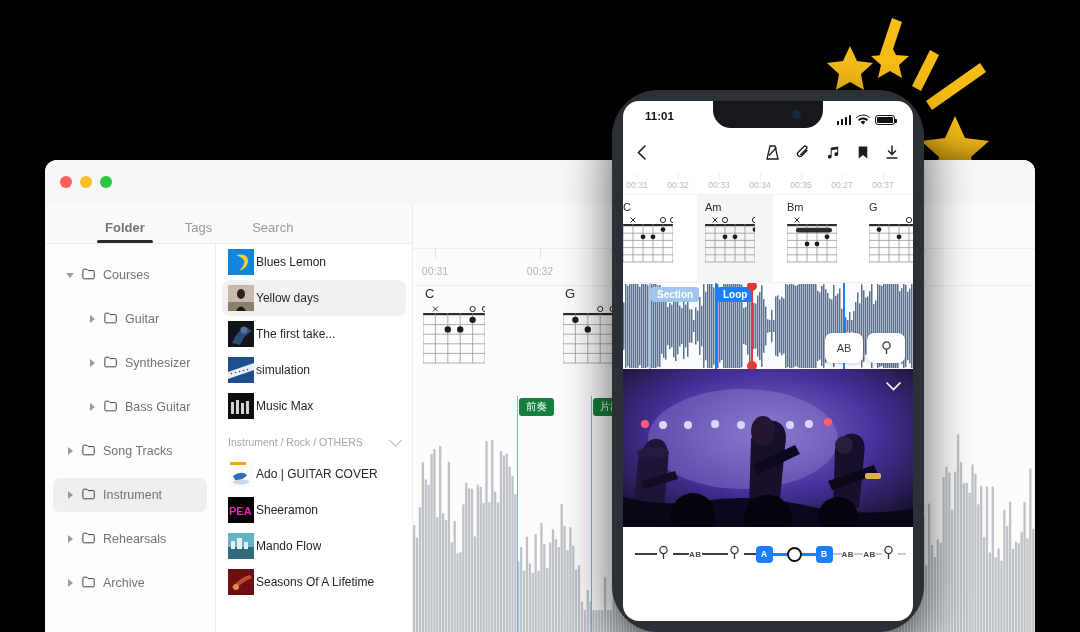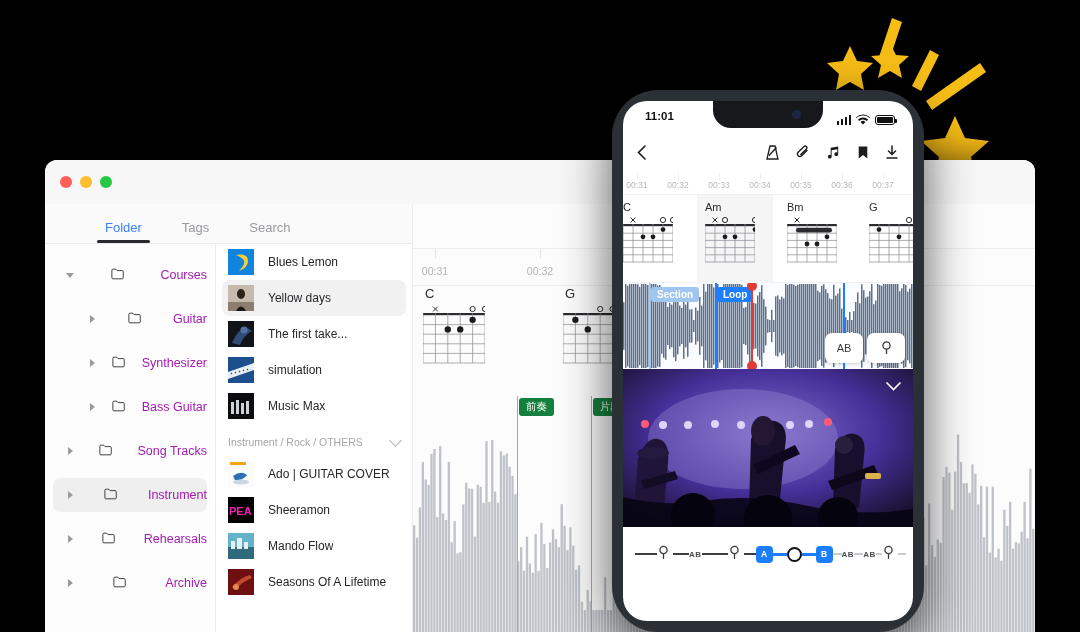--- a/index.html
+++ b/index.html
@@ -25,35 +25,34 @@
   .dot.r { background: #ff5f57; }
   .dot.y { background: #febc2e; }
   .dot.g { background: #28c840; }
 
   .tabsbar {
     height: 40px; background:#fafafa; display:flex; align-items:flex-end;
     padding-left: 60px; gap: 40px; border-bottom: 1px solid #ececec;
     position: relative; width: 365px;
   }
   .tab { font-size: 13px; color:#9a9a9e; padding-bottom:8px; position:relative; font-weight:400;}
-  .tab.active { color:#3b82f6; font-weight:400; }
+  .tab.active { color:#737373; font-weight:700; }
   .tab.active::after {
     content:""; position:absolute; left:-8px; right:-8px; bottom:0;
     height:3px; background:#2b2b2f; border-radius:2px;
   }
 
   .dtbody { position:absolute; left:0; top:44px; right:0; bottom:0; display:flex; }
 
   
   .tree { width: 170px; background:#fdfdfd; padding-top: 44px; flex:none; }
   .tnode {
     display:flex; align-items:center; height:34px; gap:7px;
-    padding-left: 14px; font-size:12.5px; color:#a21caf; border-radius:7px;
+    padding-left: 14px; font-size:12.5px; color:#737373; border-radius:7px;
     margin: 0 8px 10px 8px;
-    justify-content: space-between;
   }
   .tnode.sel { background:#efeff0; }
   .tnode.indent { padding-left: 36px; }
   .caret { width:8px; height:8px; flex:none; position:relative; }
   .caret::before {
     content:""; position:absolute; left:1px; top:0;
     border-left:5px solid #9b9b9f; border-top:4px solid transparent; border-bottom:4px solid transparent;
   }
   .caret.open::before {
     left:-1px; top:2px;
@@ -62,21 +61,21 @@
   }
   .folder-ic { width:14px; height:12px; flex:none; }
 
   
   .flist { width: 198px; background:#fff; border-left:1px solid #ececec; border-right:1px solid #ececec; flex:none; overflow:hidden;}
   .grouphdr {
     display:flex; align-items:center; justify-content:space-between;
     font-size:10.5px; color:#a6a6ab; padding: 12px 12px 8px 12px;
   }
   .chev { width:9px; height:9px; border-right:1.6px solid #b0b0b5; border-bottom:1.6px solid #b0b0b5; transform: rotate(45deg); margin-bottom:3px;}
-  .frow { display:flex; align-items:center; gap:14px; height:36px; margin: 0 6px; padding-left:6px; border-radius:8px; }
+  .frow { display:flex; align-items:center; gap:2px; height:36px; margin: 0 6px; padding-left:6px; border-radius:8px; }
   .frow.sel { background:#f1f1f2; }
   .thumb { width:26px; height:26px; border-radius:4px; flex:none; background-size:cover; }
   .fname { font-size:12px; color:#26262a; white-space:nowrap; overflow:hidden; }
 
   
   .editor { flex:1; background:#fcfcfc; position:relative; overflow:hidden; }
   .ruler { position:absolute; left:0; right:0; top:44px; height:38px; border-bottom:1px solid #ededed; border-top:1px solid #ededed;}
   .tick { position:absolute; top:0; width:1px; height:9px; background:#e3e3e3; }
   .tlab { position:absolute; top:16px; font-size:10.5px; color:#b4b4b9; transform: translateX(-50%); }
   .chordrow { position:absolute; left:0; right:0; top:82px; height:110px; }
@@ -97,21 +96,21 @@
   }
   .rtools { display:flex; align-items:center; justify-content:space-around; height:58px; padding:0 6px;}
   .rruler { position:relative; height:34px; border-top:1px solid #ededed; border-bottom:1px solid #ededed; }
 
   
   .phone {
     position:absolute; left:612px; top:90px; width:312px; height:542px;
     background:#2b2f36; border-radius:46px; padding:11px;
     box-shadow: 0 18px 50px rgba(0,0,0,.65);
   }
-  .screen { position:relative; width:100%; height:100%; background:#fff; border-radius:24px; overflow:hidden; }
+  .screen { position:relative; width:100%; height:100%; background:#fff; border-radius:16px; overflow:hidden; }
   .notch {
     position:absolute; left:50%; transform:translateX(-50%); top:0;
     width:110px; height:27px; background:#16181c; border-radius: 0 0 18px 18px; z-index:6;
   }
   .cam { position:absolute; right:22px; top:9px; width:9px; height:9px; border-radius:50%; background:#1b2740; }
   .sbar { position:relative; height:34px; z-index:7; }
   .sbtime { position:absolute; left:22px; top:9px; font-size:11.5px; font-weight:700; color:#111; }
   .sbright { position:absolute; right:18px; top:10px; display:flex; align-items:center; gap:5px; }
   .bars { display:flex; align-items:flex-end; gap:1.5px; height:10px;}
   .bars i { width:2.5px; background:#111; display:block; border-radius:.5px;}
@@ -738,21 +737,21 @@
           <div style="position: absolute; top: 7px; left: 14px; transform: translateX(-50%); font-size: 8.5px; color: rgb(185, 185, 190);">00:31</div>
           <div style="position: absolute; top: 0px; left: 55px; width: 1px; height: 7px; background: rgb(238, 238, 238);"></div>
           <div style="position: absolute; top: 7px; left: 55px; transform: translateX(-50%); font-size: 8.5px; color: rgb(185, 185, 190);">00:32</div>
           <div style="position: absolute; top: 0px; left: 96px; width: 1px; height: 7px; background: rgb(238, 238, 238);"></div>
           <div style="position: absolute; top: 7px; left: 96px; transform: translateX(-50%); font-size: 8.5px; color: rgb(185, 185, 190);">00:33</div>
           <div style="position: absolute; top: 0px; left: 137px; width: 1px; height: 7px; background: rgb(238, 238, 238);"></div>
           <div style="position: absolute; top: 7px; left: 137px; transform: translateX(-50%); font-size: 8.5px; color: rgb(185, 185, 190);">00:34</div>
           <div style="position: absolute; top: 0px; left: 178px; width: 1px; height: 7px; background: rgb(238, 238, 238);"></div>
           <div style="position: absolute; top: 7px; left: 178px; transform: translateX(-50%); font-size: 8.5px; color: rgb(185, 185, 190);">00:35</div>
           <div style="position: absolute; top: 0px; left: 219px; width: 1px; height: 7px; background: rgb(238, 238, 238);"></div>
-          <div style="position: absolute; top: 7px; left: 219px; transform: translateX(-50%); font-size: 8.5px; color: rgb(185, 185, 190);">00:36</div>
+          <div style="position: absolute; top: 7px; left: 219px; transform: translateX(-50%); font-size: 8.5px; color: rgb(185, 185, 190);">00:27</div>
           <div style="position: absolute; top: 0px; left: 260px; width: 1px; height: 7px; background: rgb(238, 238, 238);"></div>
           <div style="position: absolute; top: 7px; left: 260px; transform: translateX(-50%); font-size: 8.5px; color: rgb(185, 185, 190);">00:37</div>
         </div>
       <div class="pchords" id="pchords">
           <div class="pchordcell" style="left: -8px;">
             <div style="font-size:11px;color:#2b2b30;margin-bottom:3px;">C</div>
             <div><svg width="50" height="52" viewBox="0 0 50 52">
                 <path d="M7.6 1.6 L12.4 6.4 M12.4 1.6 L7.6 6.4" stroke="#2b2b30" stroke-width="1"></path>
                 <circle cx="40" cy="4" r="2.6" fill="none" stroke="#2b2b30" stroke-width="1"></circle>
                 <circle cx="50" cy="4" r="2.6" fill="none" stroke="#2b2b30" stroke-width="1"></circle>

